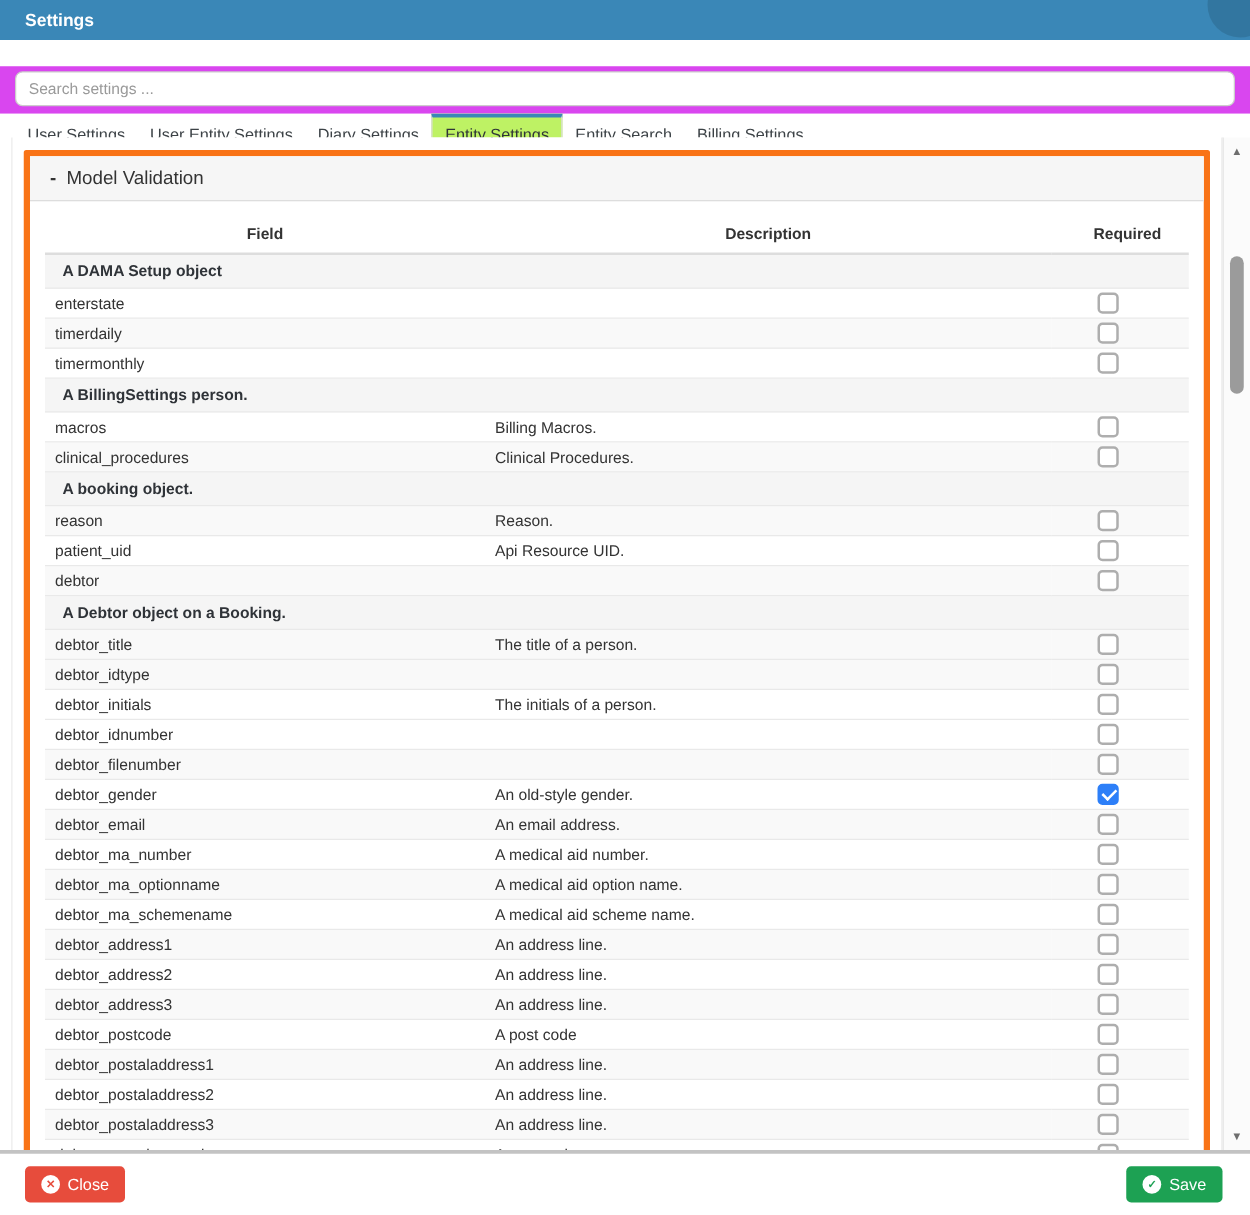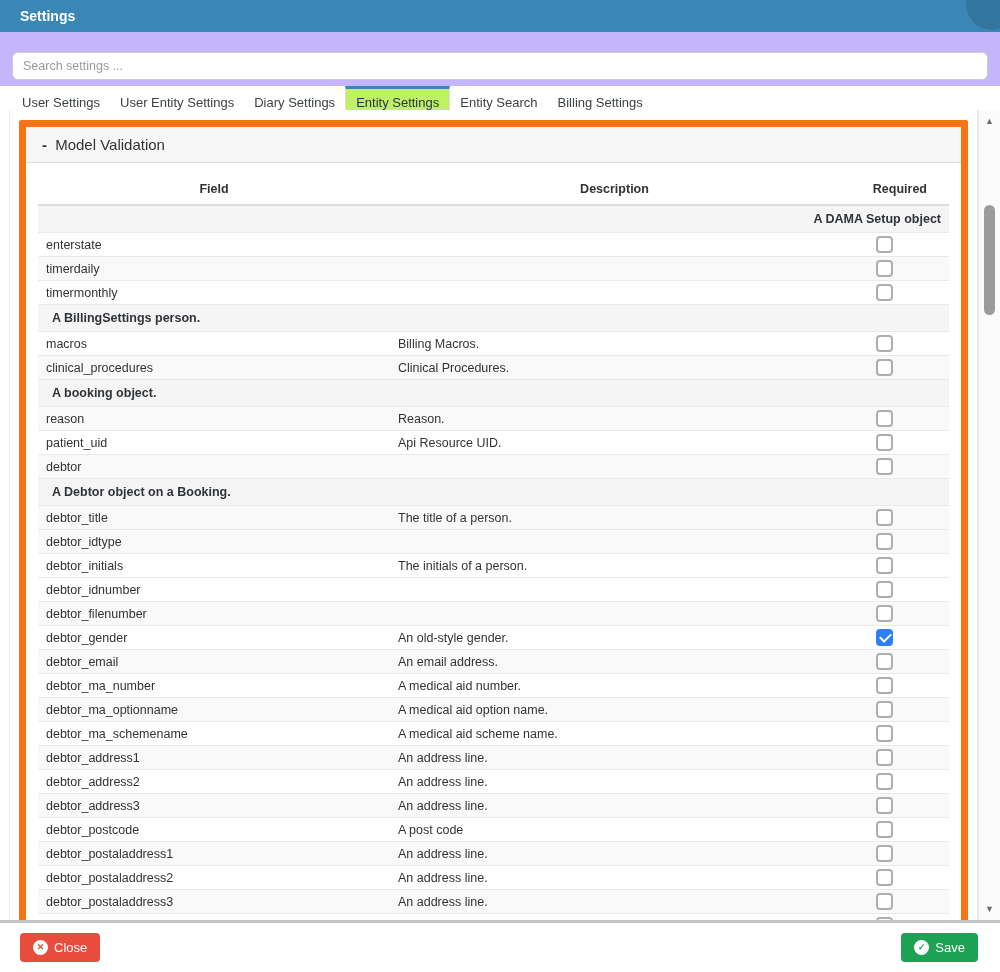--- a/index.html
+++ b/index.html
@@ -19,21 +19,21 @@
   .app-header{
     height:32px;background:var(--header-bg);display:flex;align-items:center;
     padding:0 20px;position:relative;overflow:hidden;
   }
   .app-header .title{color:#fff;font-size:14px;font-weight:bold;}
   .header-circle{
     position:absolute;right:-18px;top:-22px;width:52px;height:52px;border-radius:50%;
     background:rgba(0,0,0,0.12);
   }
   
-  .search-row{padding:20px 12px 6px;background:#c4b5fd;}
+  .search-row{padding:4px 12px 6px;background:#d946ef;margin-top:21px;}
   .search-input{
     width:100%;height:28px;border:1px solid #ccc;border-radius:6px;
     padding:0 10px;font-size:12.5px;color:#333;outline:none;
     font-family:"Liberation Sans",sans-serif;
   }
   .search-input::placeholder{color:#9a9a9a;}
   
   .tabs{
     display:flex;align-items:flex-end;height:34px;border-bottom:1px solid #ddd;
     padding-left:12px;background:#fff;
@@ -48,35 +48,35 @@
   }
   
   .content{
     position:absolute;top:110px;left:0;right:0;height:810px;background:#fff;
   }
   .content-card{
     position:absolute;top:0;left:9px;right:22px;bottom:0;
     border-left:1px solid #ececec;border-right:1px solid #ececec;
     overflow:hidden;padding:10px 9px 0 9px;background:#fff;
   }
-  .panel{border:7px solid #f97316;border-radius:2px;background:#fff;}
+  .panel{border:5px solid #f97316;border-radius:2px;background:#fff;}
   .panel-header{
     background:#f6f6f6;border-bottom:1px solid #ddd;padding:9px 16px;
     font-size:15px;color:#333;
   }
   .panel-header .collapse-toggle{cursor:pointer;margin-right:4px;font-weight:bold;}
   .panel-body{padding:14px 12px 10px;}
   table{width:100%;border-collapse:collapse;}
   th{
     text-align:center;font-size:12.5px;font-weight:bold;color:#333;
     padding:5px 8px 8px;border-bottom:2px solid #ddd;
   }
   th.required-col{text-align:right;padding-right:22px;}
   td{font-size:12.5px;color:#333;padding:4px 8px;border-top:1px solid #e9e9e9;}
-  tr:first-child td{border-top:none;text-align:right;}
+  tr:first-child td{border-top:none;}
   .section-row td{
     background:#f5f5f5;font-weight:bold;padding:6px 8px 6px 14px;color:#2f3338;
   }
   .field-row.alt td{background:#f9f9f9;}
   td.req-cell{text-align:right;padding-right:56px;padding-top:2px;padding-bottom:2px;}
   .req-check{
     appearance:none;-webkit-appearance:none;width:17px;height:17px;
     border:2px solid #aeaeae;border-radius:4px;background:#fff;cursor:pointer;
     position:relative;vertical-align:middle;margin:1px 0;
   }

